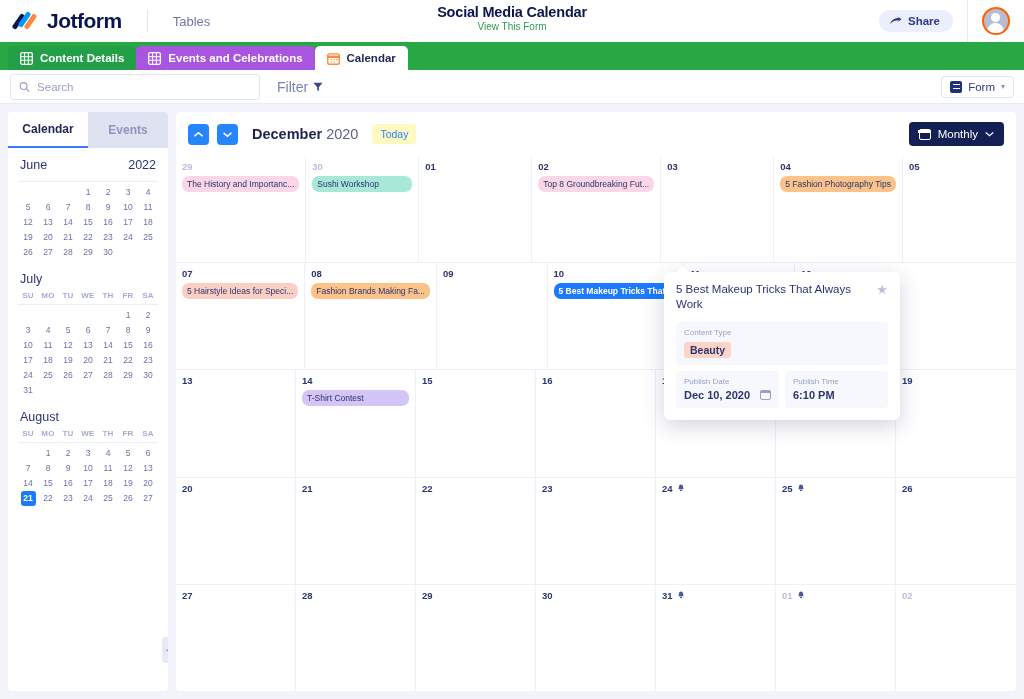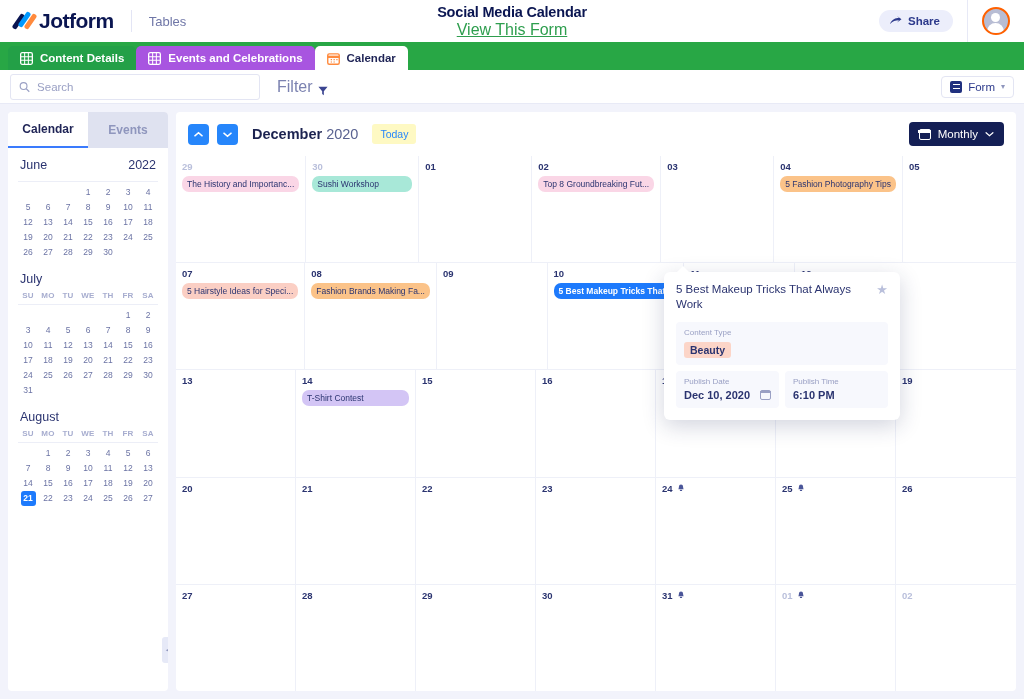--- a/index.html
+++ b/index.html
@@ -9,39 +9,39 @@
     background: #f2f3fb;
     overflow: hidden;
   }
 
   
   .topbar {
     height: 42px; background: #fff;
     display: flex; align-items: center;
     position: relative;
   }
-  .brand { display: flex; align-items: center; padding-left: 14px; gap: 3px; }
+  .brand { display: flex; align-items: center; padding-left: 14px; gap: 11px; }
   .logo-mark { width: 22px; height: 22px; position: relative; }
   .logo-mark i {
     position: absolute; display: block; border-radius: 2px;
     width: 5px; height: 17px; transform: rotate(35deg);
   }
   .logo-mark i:nth-child(1) { left: 2px;  top: 3px; background: #0a1551; }
   .logo-mark i:nth-child(2) { left: 8px;  top: 1px; background: #0099ff; }
   .logo-mark i:nth-child(3) { left: 14px; top: 3px; background: #ff8a3d; }
   .brand-name { font-size: 21px; font-weight: bold; color: #0a1551; letter-spacing: -0.5px; }
   .brand-sep { width: 1px; height: 22px; background: #e3e5f5; margin: 0 14px; }
   .brand-sub { font-size: 13px; color: #6f76a7; }
 
   .title-block {
     position: absolute; left: 0; right: 0; top: 4px;
     text-align: center; pointer-events: none;
   }
   .form-title { font-size: 14.5px; font-weight: bold; color: #0a1551; letter-spacing: -0.2px; }
-  .form-link { font-size: 16px; color: #2e9e4e; margin-top: 1px; pointer-events: auto; cursor: pointer; text-decoration: underline; }
+  .form-link { font-size: 10px; color: #2e9e4e; margin-top: 1px; pointer-events: auto; cursor: pointer; }
 
   .topbar-right { margin-left: auto; display: flex; align-items: center; height: 100%; }
   .share-btn {
     display: flex; align-items: center; gap: 6px;
     background: #eceefb; color: #2d3a8c;
     border-radius: 13px; padding: 5px 13px 5px 11px;
     font-size: 11.5px; font-weight: bold; cursor: pointer;
     margin-right: 14px;
   }
   .share-btn svg { display: block; }
@@ -85,22 +85,22 @@
     flex: 0 0 250px; height: 26px; display: flex; align-items: center; gap: 7px;
     border: 1px solid #e3e5f3; border-radius: 3px; padding: 0 8px;
     background: #fff;
   }
   .search-box input {
     border: 0; outline: none; font-size: 11.5px; color: #3c4580;
     width: 100%; font-family: "Liberation Sans", sans-serif; background: transparent;
   }
   .search-box input::placeholder { color: #9aa0c4; }
   .filter-btn {
-    display: flex; align-items: flex-end; gap: 5px; margin-left: 12px;
-    font-size: 16px; color: #7b82b0; cursor: pointer; padding: 3px 5px;
+    display: flex; align-items: center; gap: 5px; margin-left: 12px;
+    font-size: 14px; color: #7b82b0; cursor: pointer; padding: 3px 5px;
   }
   .form-btn {
     margin-left: auto; display: flex; align-items: center; gap: 6px;
     border: 1px solid #e3e5f3; border-radius: 4px; padding: 4px 8px;
     font-size: 11.5px; color: #2d3a8c; cursor: pointer; background: #fff;
   }
   .form-ico {
     width: 12px; height: 12px; border-radius: 2px; background: #20307f;
     position: relative;
   }

